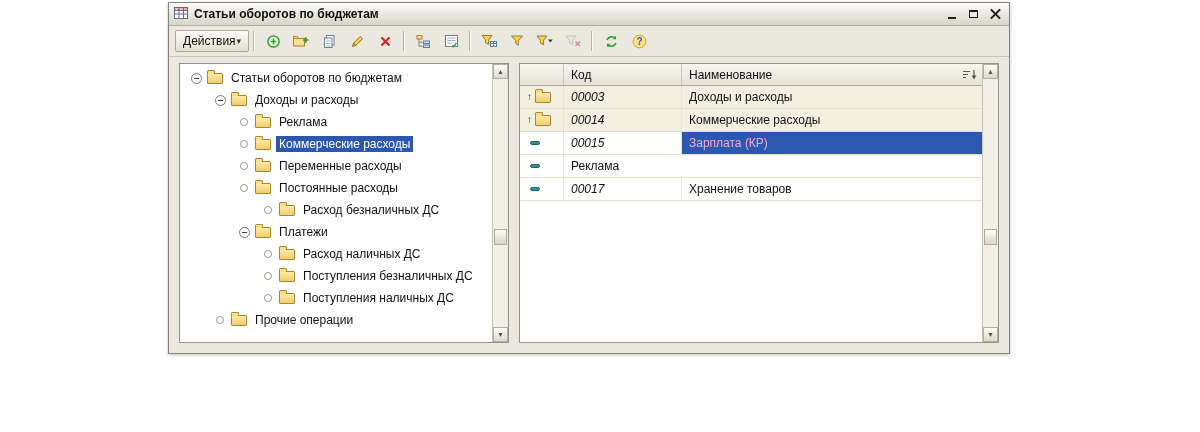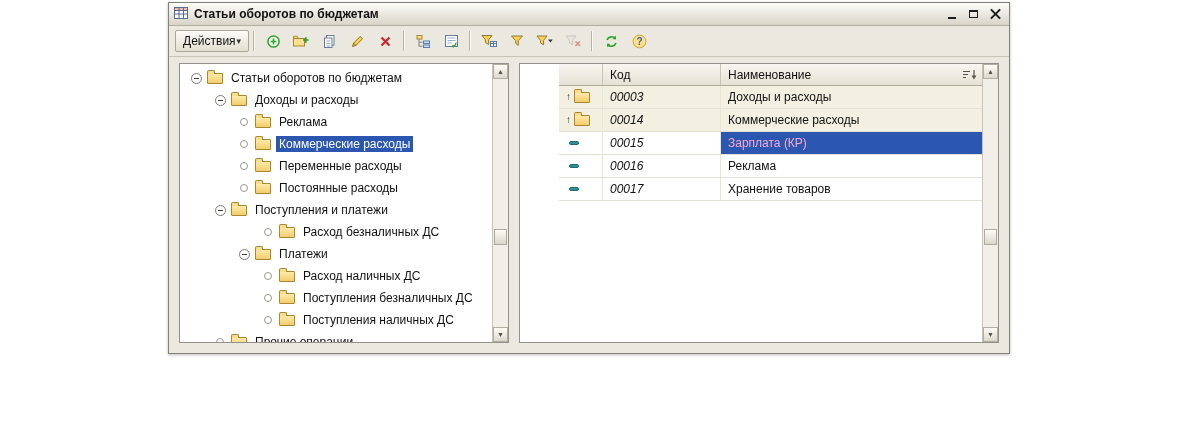--- a/index.html
+++ b/index.html
@@ -69,21 +69,21 @@
 
   
   .scrollbar { width:15px; flex:none; background:#f1efe8; border-left:1px solid #c7c3b6; display:flex; flex-direction:column; }
   .sb-btn { height:15px; flex:none; display:flex; align-items:center; justify-content:center;
             font-size:7px; color:#55544c; border:1px solid #b2aea1; background:linear-gradient(#fdfcf8,#dcd8cc); box-sizing:border-box; }
   .sb-track { flex:1; position:relative; }
   .sb-thumb { position:absolute; left:1px; right:1px; top:150px; height:16px;
               border:1px solid #aeaa9d; background:linear-gradient(#fdfcf8,#d9d5c9); box-sizing:border-box; }
 
   
-  .table-area { flex:1; display:flex; flex-direction:column; overflow:hidden;padding-left:39px; }
+  .table-area { flex:1; display:flex; flex-direction:column; overflow:hidden; }
   .thead { display:flex; height:21px; flex:none; align-items:stretch;
            background:linear-gradient(#f8f6f0,#e5e1d5); border-bottom:1px solid #b0ac9f; }
   .thead > div { display:flex; align-items:center; }
   .c-icon { width:44px; flex:none; box-sizing:border-box; }
   .c-code { width:118px; flex:none; padding-left:7px; box-sizing:border-box; }
   .c-name { flex:1; padding-left:7px; box-sizing:border-box; min-width:0; }
   .thead .c-icon, .thead .c-code { border-right:1px solid #c9c5b8; }
   .sorticon { margin-left:auto; margin-right:4px; display:flex; align-items:center; }
 
   .trow { display:flex; height:22px; flex:none; align-items:stretch; background:#fff; border-bottom:1px solid #e3e0d4; }
@@ -260,27 +260,20 @@
           <span class="folder"></span>
           <span class="tlabel">Переменные расходы</span>
         </div>
         <div class="tree-item" style="--lvl:2">
           <span class="tgwrap">
               <span class="toggle leaf"></span>
             </span>
           <span class="folder"></span>
           <span class="tlabel">Постоянные расходы</span>
         </div>
-        <div class="tree-item" style="--lvl:1">
-          <span class="tgwrap">
-              <span class="toggle expanded"></span>
-            </span>
-          <span class="folder"></span>
-          <span class="tlabel">Поступления и платежи</span>
-        </div>
         <div class="tree-item" style="--lvl:3">
           <span class="tgwrap">
               <span class="toggle leaf"></span>
             </span>
           <span class="folder"></span>
           <span class="tlabel">Расход безналичных ДС</span>
         </div>
         <div class="tree-item" style="--lvl:2">
           <span class="tgwrap">
               <span class="toggle expanded"></span>
@@ -369,21 +362,20 @@
           <div class="c-icon">
             <span class="dash"></span>
           </div>
           <div class="c-code">00015</div>
           <div class="c-name">Зарплата (КР)</div>
         </div>
         <div class="trow">
           <div class="c-icon">
             <span class="dash"></span>
           </div>
-          <div class="c-code">00016</div>
           <div class="c-name">Реклама</div>
         </div>
         <div class="trow">
           <div class="c-icon">
             <span class="dash"></span>
           </div>
           <div class="c-code">00017</div>
           <div class="c-name">Хранение товаров</div>
         </div>
 

